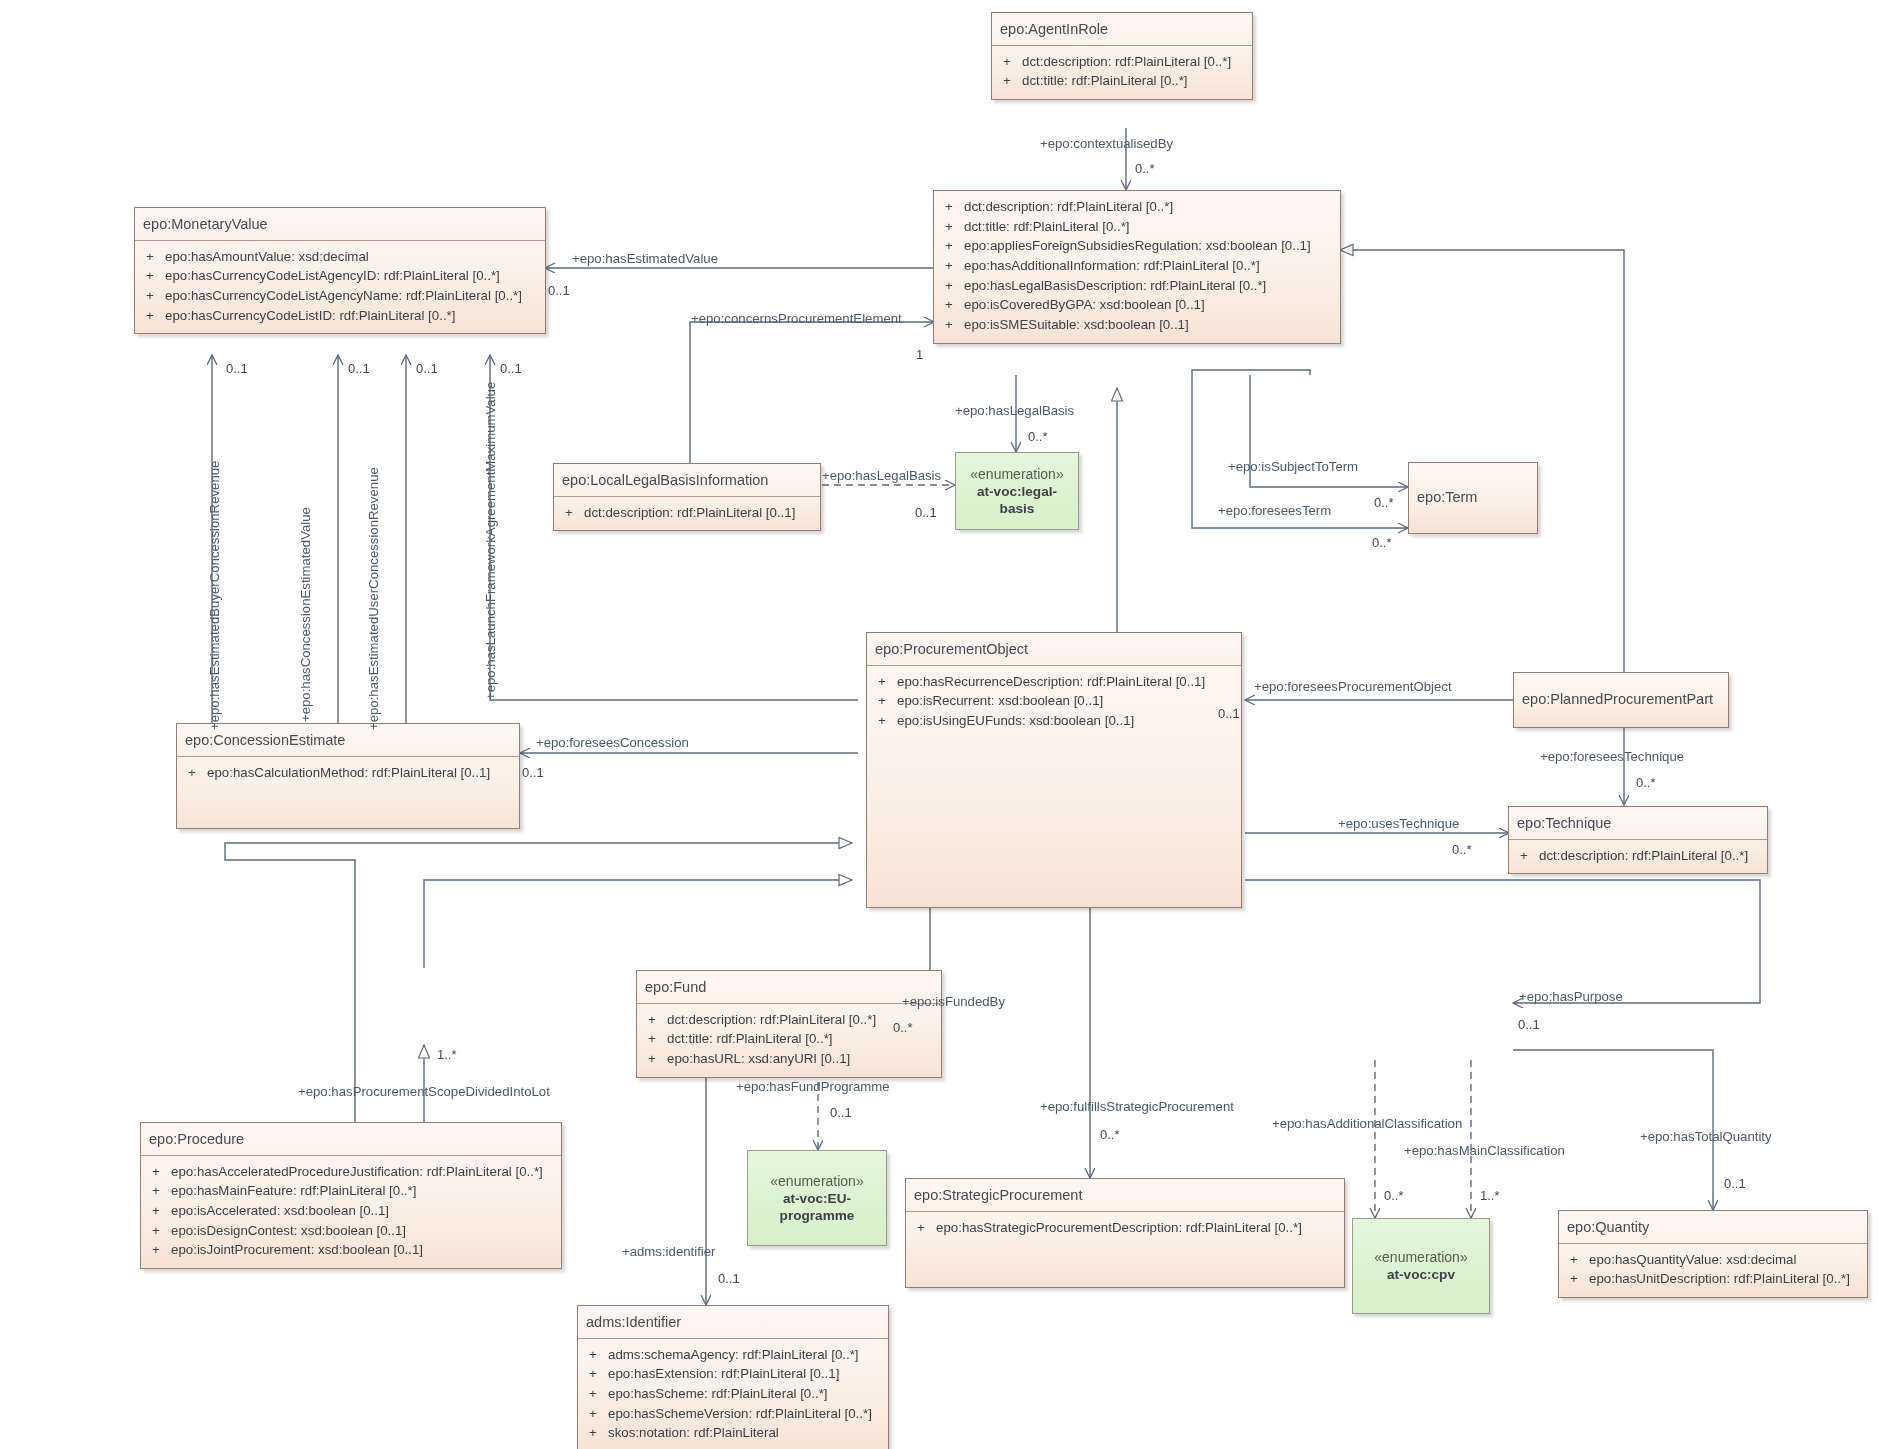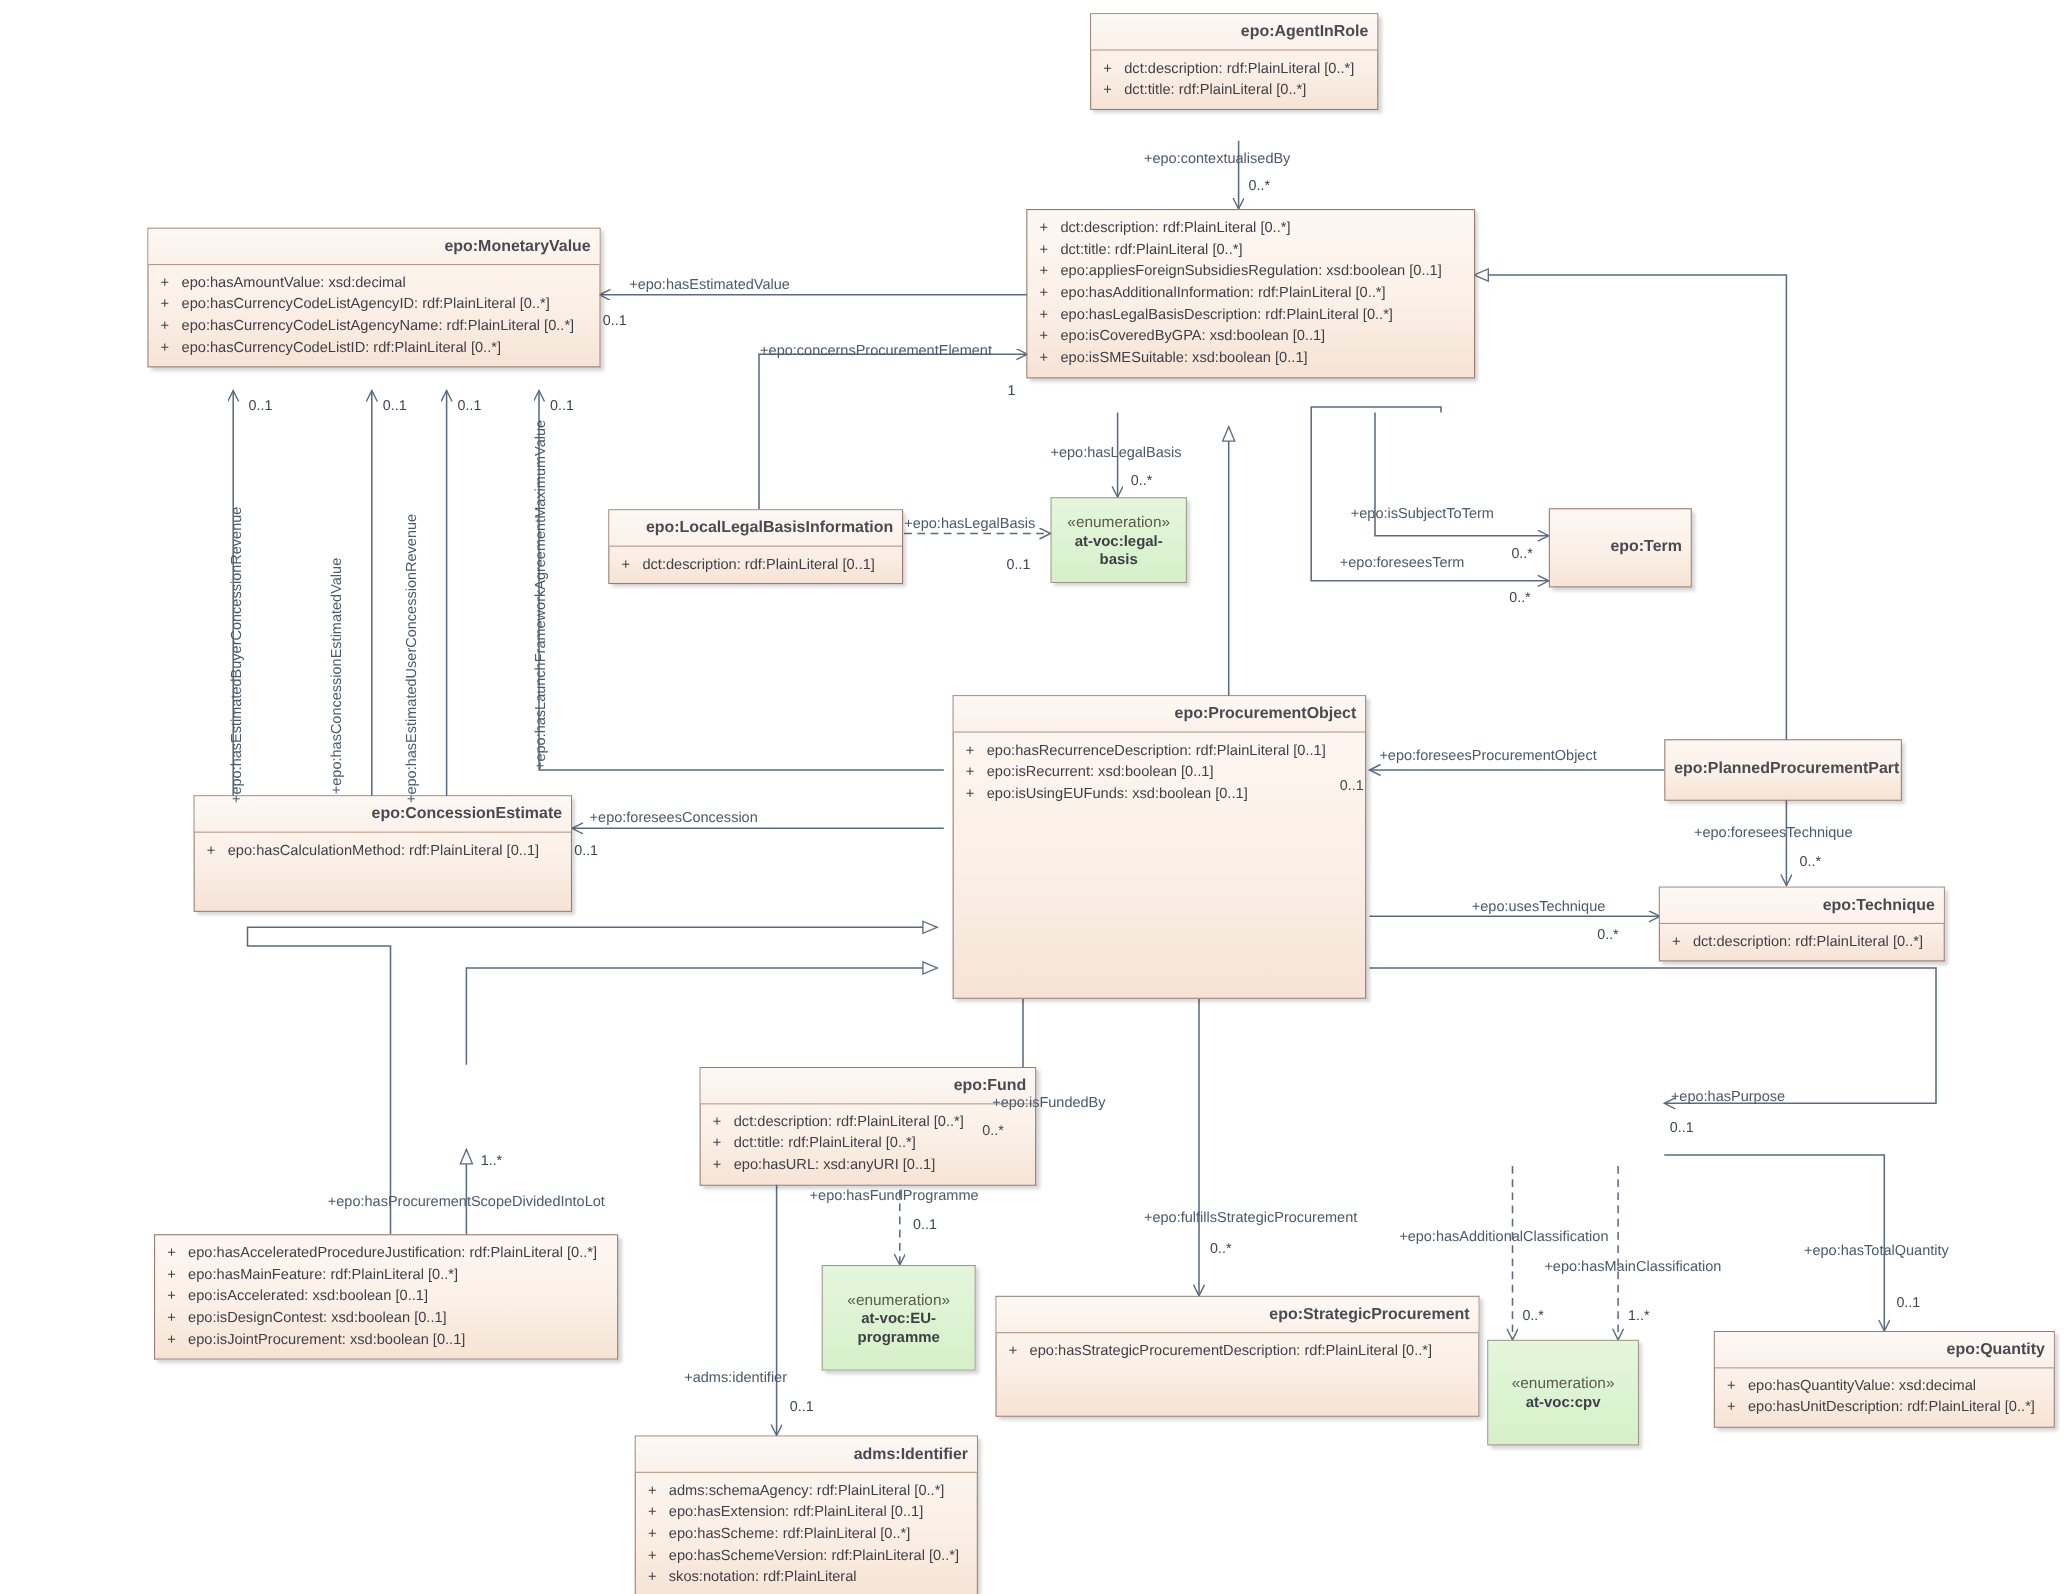--- a/index.html
+++ b/index.html
@@ -23,22 +23,22 @@
   }
   
   .uml {
     position: absolute;
     border: 1px solid #9b7b6e;
     background: linear-gradient(to bottom, #fdf7f2 0%, #fbf0e7 55%, #f6e3d5 100%);
     box-shadow: 3px 3px 3px rgba(0,0,0,0.16);
     z-index: 3;
   }
   .uml .title {
-    text-align: right;
-    font-weight: bold;
+    text-align: left;
+    font-weight: normal;
     font-size: 14.5px;
     color: #4a4a52;
     padding: 8px 8px 7px 8px;
     line-height: 1.15;
   }
   .uml.has-attrs .title {
     border-bottom: 1px solid #b79888;
     background: linear-gradient(to bottom,#fdf8f4 0%, #fbf1ea 100%);
   }
   .uml .attrs {
@@ -335,20 +335,21 @@
         </div>
       <div class="attr">
           <span class="plus">+</span>
           <span class="sig">epo:hasURL: xsd:anyURI [0..1]</span>
         </div>
     </div>
   </div>
 
 
   <div class="uml has-attrs" style="left:140px; top:1122px; width:422px;">
+    <div class="title">epo:Procedure</div>
     <div class="attrs">
       <div class="attr">
           <span class="plus">+</span>
           <span class="sig">epo:hasAcceleratedProcedureJustification: rdf:PlainLiteral [0..*]</span>
         </div>
       <div class="attr">
           <span class="plus">+</span>
           <span class="sig">epo:hasMainFeature: rdf:PlainLiteral [0..*]</span>
         </div>
       <div class="attr">

